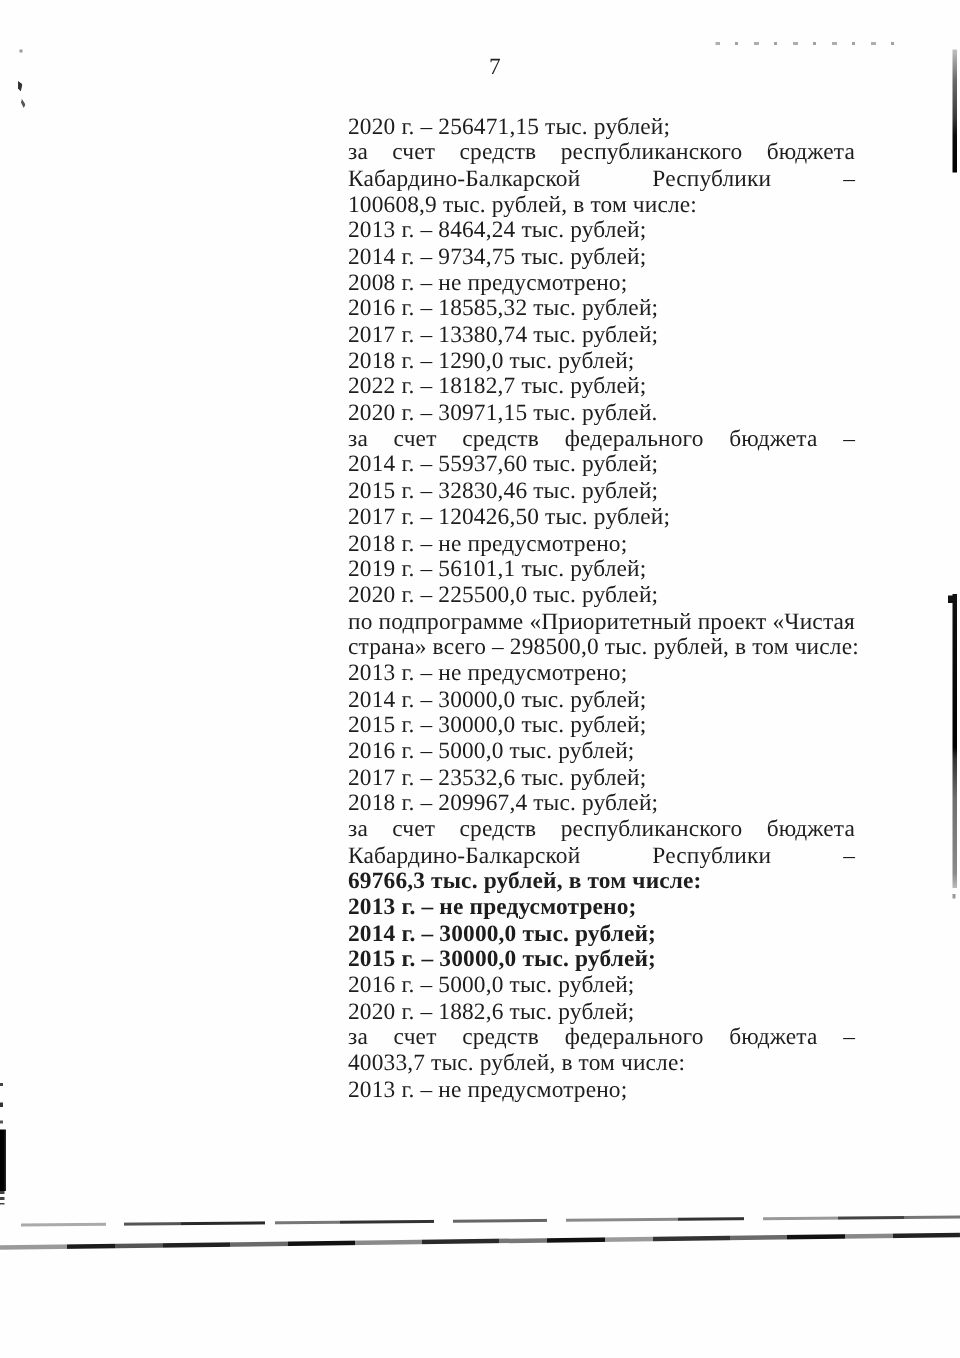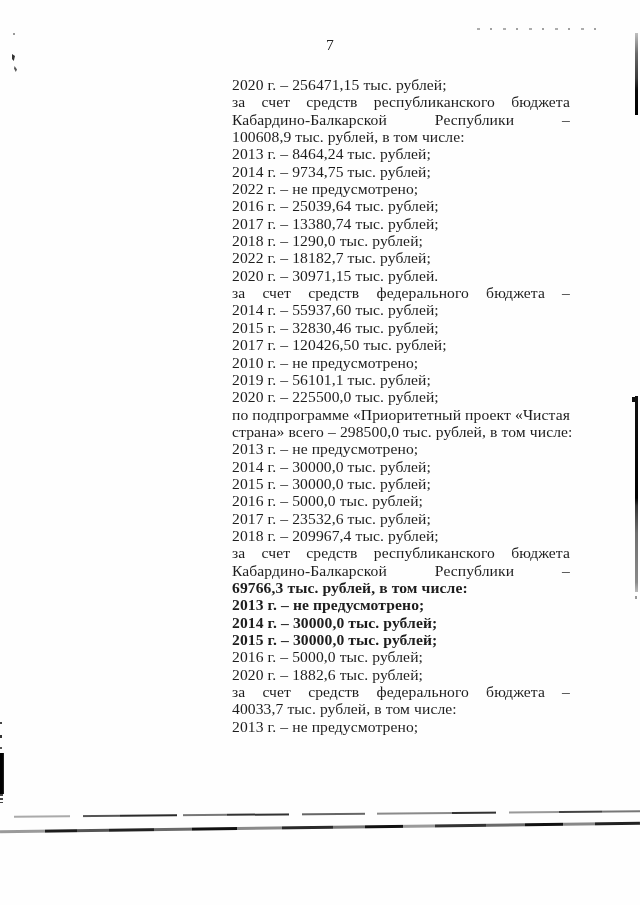--- a/index.html
+++ b/index.html
@@ -109,31 +109,31 @@
 
   <div class="page-number">7</div>
 
   <div class="text-block">
       <div class="line">2020 г. – 256471,15 тыс. рублей;</div>
       <div class="line justify">за счет средств республиканского бюджета</div>
       <div class="line justify">Кабардино-Балкарской Республики –</div>
       <div class="line">100608,9 тыс. рублей, в том числе:</div>
       <div class="line">2013 г. – 8464,24 тыс. рублей;</div>
       <div class="line">2014 г. – 9734,75 тыс. рублей;</div>
-      <div class="line">2022 г. – не предусмотрено;</div>
-      <div class="line">2016 г. – 25039,64 тыс. рублей;</div>
+      <div class="line">2008 г. – не предусмотрено;</div>
+      <div class="line">2016 г. – 18585,32 тыс. рублей;</div>
       <div class="line">2017 г. – 13380,74 тыс. рублей;</div>
       <div class="line">2018 г. – 1290,0 тыс. рублей;</div>
       <div class="line">2022 г. – 18182,7 тыс. рублей;</div>
       <div class="line">2020 г. – 30971,15 тыс. рублей.</div>
       <div class="line justify">за счет средств федерального бюджета –</div>
       <div class="line">2014 г. – 55937,60 тыс. рублей;</div>
       <div class="line">2015 г. – 32830,46 тыс. рублей;</div>
       <div class="line">2017 г. – 120426,50 тыс. рублей;</div>
-      <div class="line">2010 г. – не предусмотрено;</div>
+      <div class="line">2018 г. – не предусмотрено;</div>
       <div class="line">2019 г. – 56101,1 тыс. рублей;</div>
       <div class="line">2020 г. – 225500,0 тыс. рублей;</div>
       <div class="line justify">по подпрограмме «Приоритетный проект «Чистая</div>
       <div class="line">страна» всего – 298500,0 тыс. рублей, в том числе:</div>
       <div class="line">2013 г. – не предусмотрено;</div>
       <div class="line">2014 г. – 30000,0 тыс. рублей;</div>
       <div class="line">2015 г. – 30000,0 тыс. рублей;</div>
       <div class="line">2016 г. – 5000,0 тыс. рублей;</div>
       <div class="line">2017 г. – 23532,6 тыс. рублей;</div>
       <div class="line">2018 г. – 209967,4 тыс. рублей;</div>

